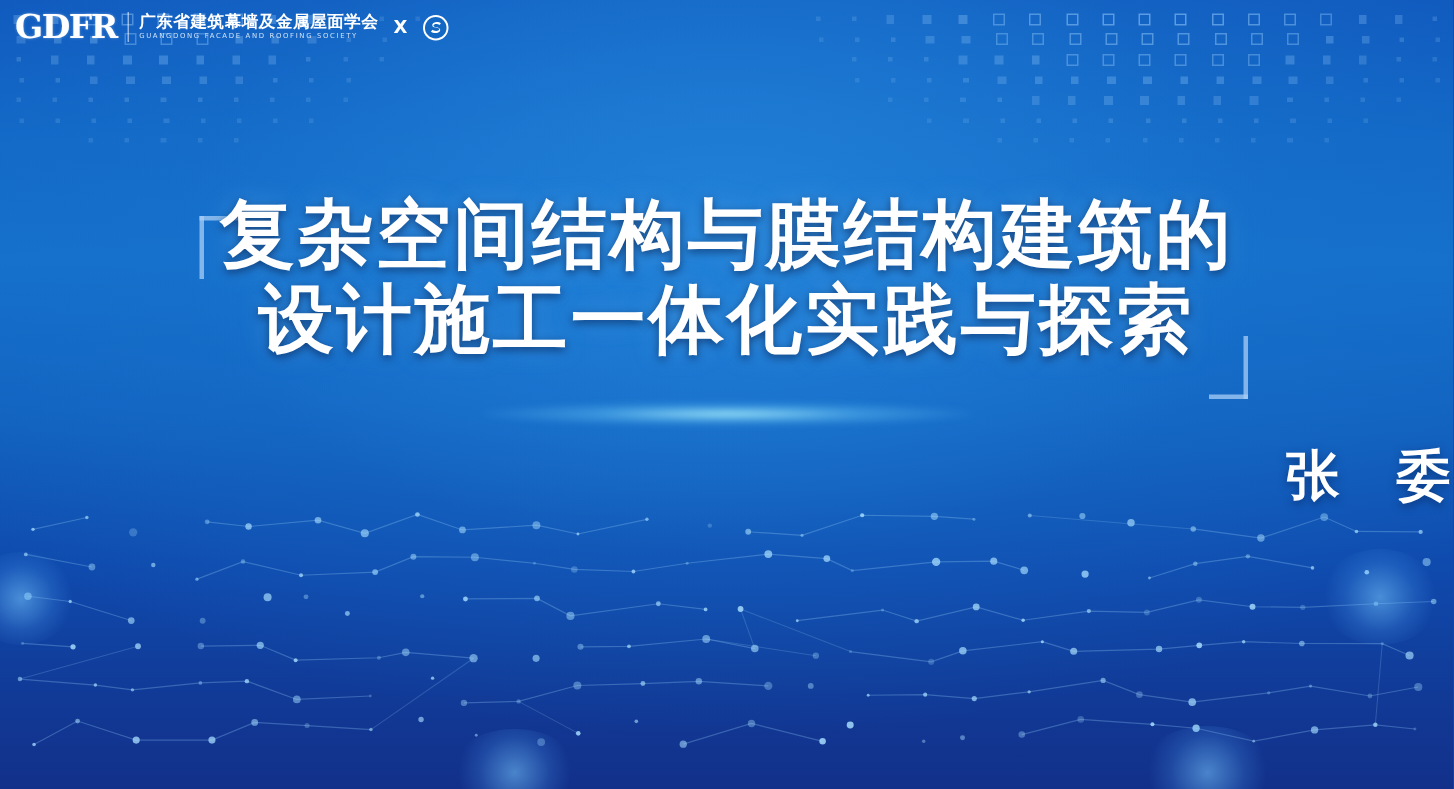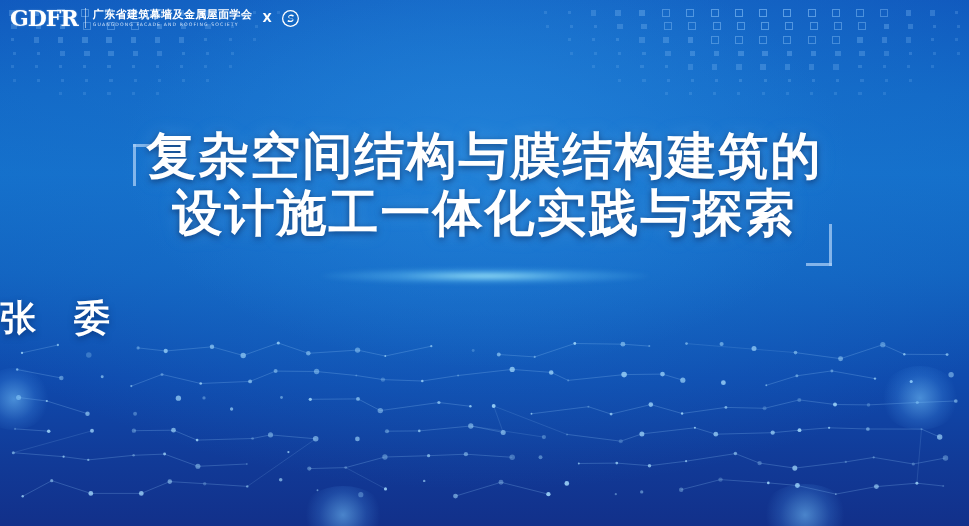--- a/index.html
+++ b/index.html
@@ -51,21 +51,21 @@
   }
   .bracket{position:absolute;pointer-events:none;}
   .bracket i{position:absolute;background:rgba(168,206,245,.75);display:block;}
   .title-glow{
     position:absolute;left:50%;top:268px;transform:translateX(-50%);
     width:330px;height:16px;border-radius:50%;
     background:radial-gradient(ellipse,rgba(175,245,255,.85) 0%,rgba(120,215,255,.35) 38%,rgba(80,190,255,0) 75%);
     filter:blur(2px);
   }
   .name{
-    position:absolute;top:296px;left:0;width:969px;text-align:left;z-index:6;
+    position:absolute;top:296px;left:0;width:969px;text-align:right;z-index:6;
     font-weight:bold;font-size:36px;line-height:44px;color:#ffffff;letter-spacing:2px;
     text-shadow:0 2px 6px rgba(6,30,80,.55);
   }
   .name .gap{display:inline-block;width:36px;}
   .affil{position:absolute;top:359px;left:0;width:969px;text-align:center;z-index:6;}
   .affil div{
     font-weight:bold;font-size:14.5px;line-height:22px;color:#ffffff;letter-spacing:1.1px;
     text-shadow:0 1px 4px rgba(6,30,80,.5);
   }
 </style>

